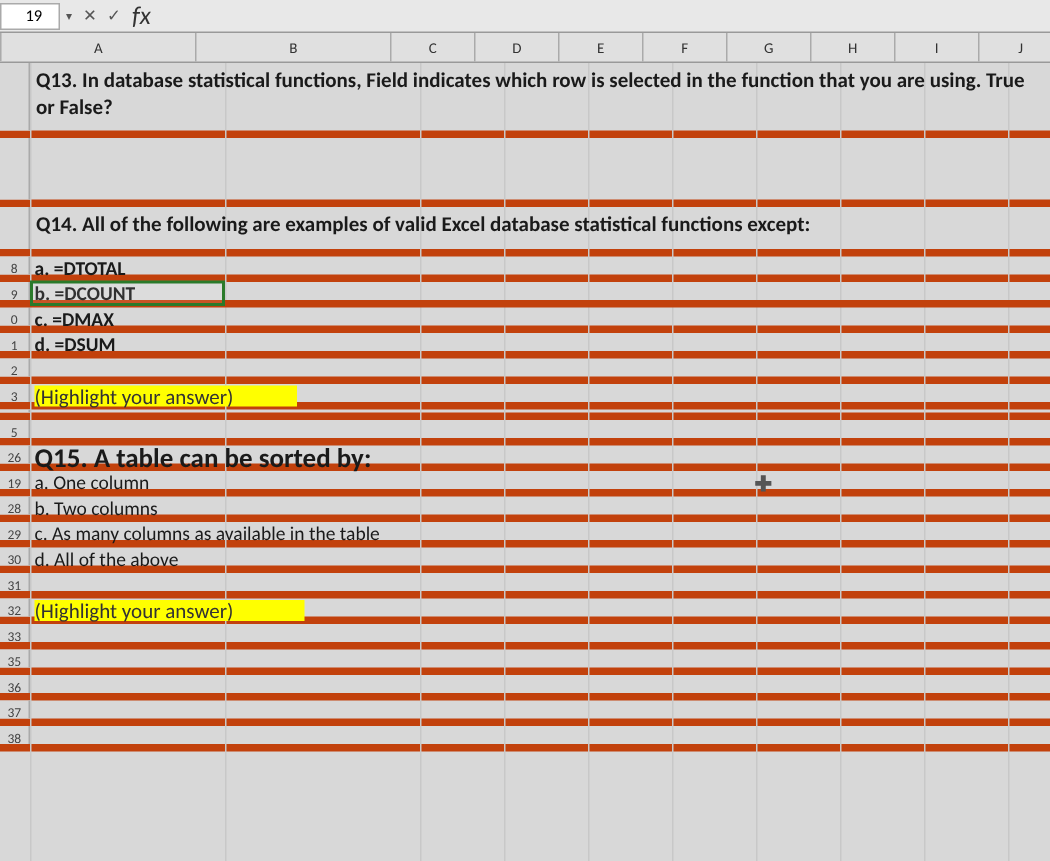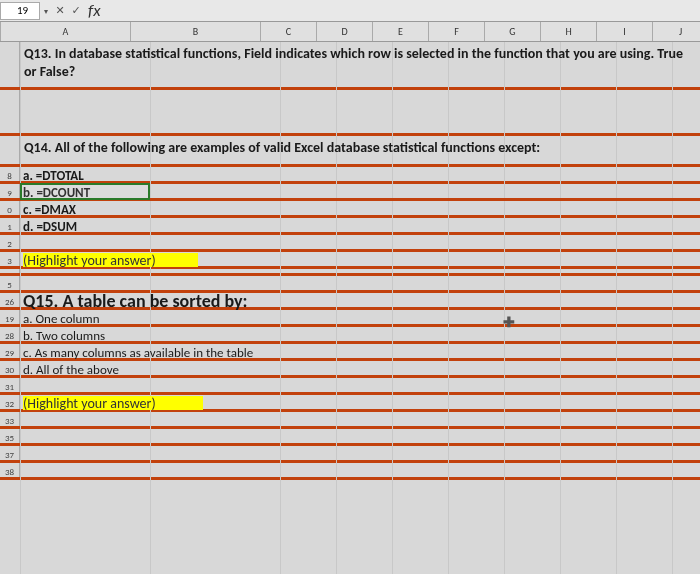--- a/index.html
+++ b/index.html
@@ -66,21 +66,21 @@
   color: #333;
 }
 .col-h.wide { flex: 0 0 130px; }
 .grid {
   position: relative;
   height: 532px;
 }
 .row {
   display: flex;
   height: 17px;
-  border-bottom: 3px solid #c2410c;
+  border-bottom: 5px solid #c2410c;
 }
 .row.tall { height: auto; min-height: 30px; }
 .rn {
   width: 20px;
   background: #d8d8d8;
   border-right: 1px solid #aaa;
   font-size: 9px;
   line-height: 17px;
   text-align: center;
   color: #444;
@@ -264,20 +264,24 @@
   </div>
   <div class="row">
     <div class="rn">33</div>
     <div class="cell-area"></div>
   </div>
   <div class="row">
     <div class="rn">35</div>
     <div class="cell-area"></div>
   </div>
   <div class="row">
+    <div class="rn">36</div>
+    <div class="cell-area"></div>
+  </div>
+  <div class="row">
     <div class="rn">37</div>
     <div class="cell-area"></div>
   </div>
   <div class="row">
     <div class="rn">38</div>
     <div class="cell-area"></div>
   </div>
 
   <div class="plus-cursor" style="left:503px;top:272px">✚</div>
 </div>

